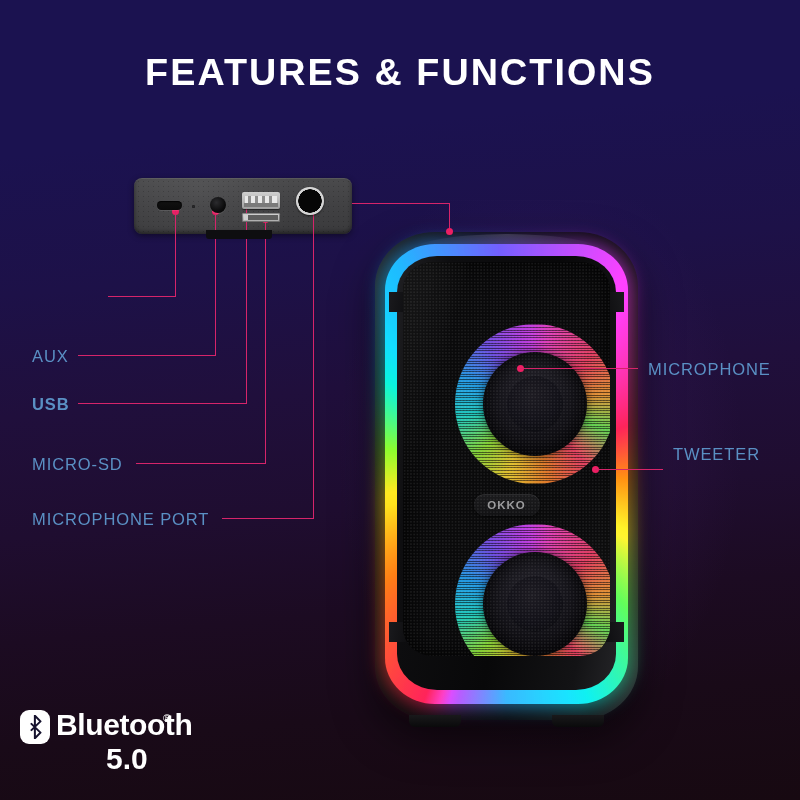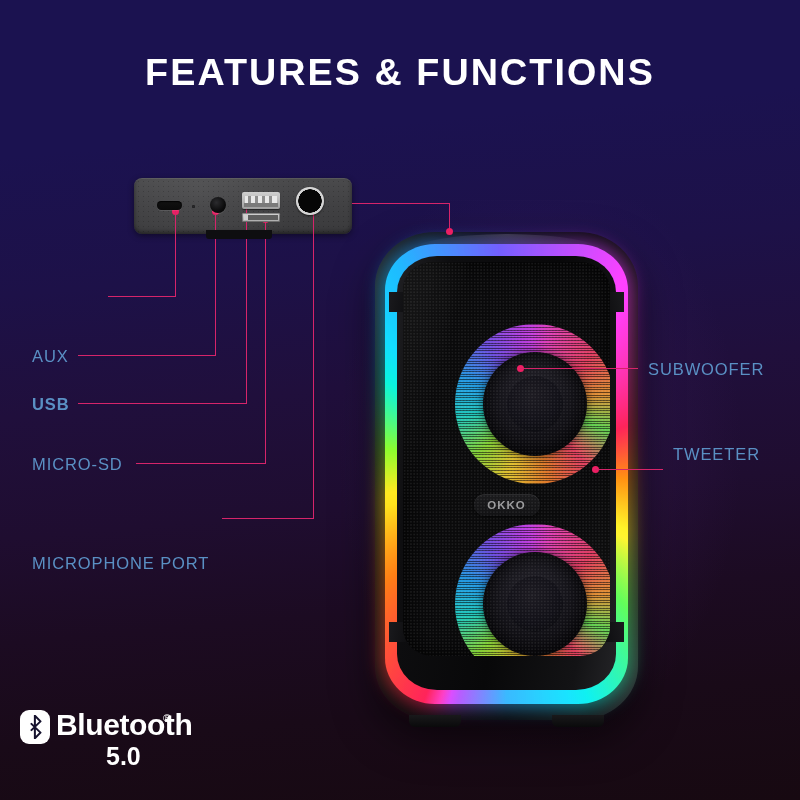--- a/index.html
+++ b/index.html
@@ -285,21 +285,21 @@
     position:absolute; left:36px; top:2px;
     color:#ffffff; font-size:30px; font-weight:700;
     font-family:"Liberation Sans", sans-serif; letter-spacing:-.4px;
   }
   #bt-reg {
     position:absolute; left:143px; top:6px;
     color:#ffffff; font-size:11px; font-family:"Liberation Sans", sans-serif;
   }
   #bt-ver {
     position:absolute; left:86px; top:36px;
-    color:#ffffff; font-size:25px; font-weight:700;
+    color:#ffffff; font-size:30px; font-weight:700;
     font-family:"Liberation Sans", sans-serif;
   }
 </style>
 </head>
 <body>
 
 <div id="stage">
 
   <div id="glow"></div>
 
@@ -387,23 +387,23 @@
 
   <div class="dot" style="left:517px; top:365px;"></div>
   <div class="ln h" style="left:520px; top:368px; width:118px;"></div>
 
   <div class="dot" style="left:592px; top:466px;"></div>
   <div class="ln h" style="left:595px; top:469px; width:68px;"></div>
 
   <div class="label" style="left:32px; top:346px;">AUX</div>
   <div class="label" style="left:32px; top:394px;font-weight:bold;">USB</div>
   <div class="label" style="left:32px; top:454px;">MICRO-SD</div>
-  <div class="label" style="left:32px; top:509px;margin-top:44px;">MICROPHONE PORT</div>
-
-  <div class="label right" style="left:648px; top:359px;">SUBWOOFER</div>
+  <div class="label" style="left:32px; top:509px;">MICROPHONE PORT</div>
+
+  <div class="label right" style="left:648px; top:359px;">MICROPHONE</div>
   <div class="label right" style="left:673px; top:444px;">TWEETER</div>
 
   <div id="bt">
     <div id="bt-mark">
       <svg width="15" height="24" viewBox="0 0 24 38" aria-hidden="true">
         <path d="M11 1 L20 10 L5.5 24 M11 1 L11 37 L20 28 L5.5 14" fill="none" stroke="#15122e" stroke-width="3.2" stroke-linecap="round" stroke-linejoin="round"></path>
       </svg>
     </div>
     <div id="bt-word">Bluetooth</div>
     <div id="bt-reg">®</div>

